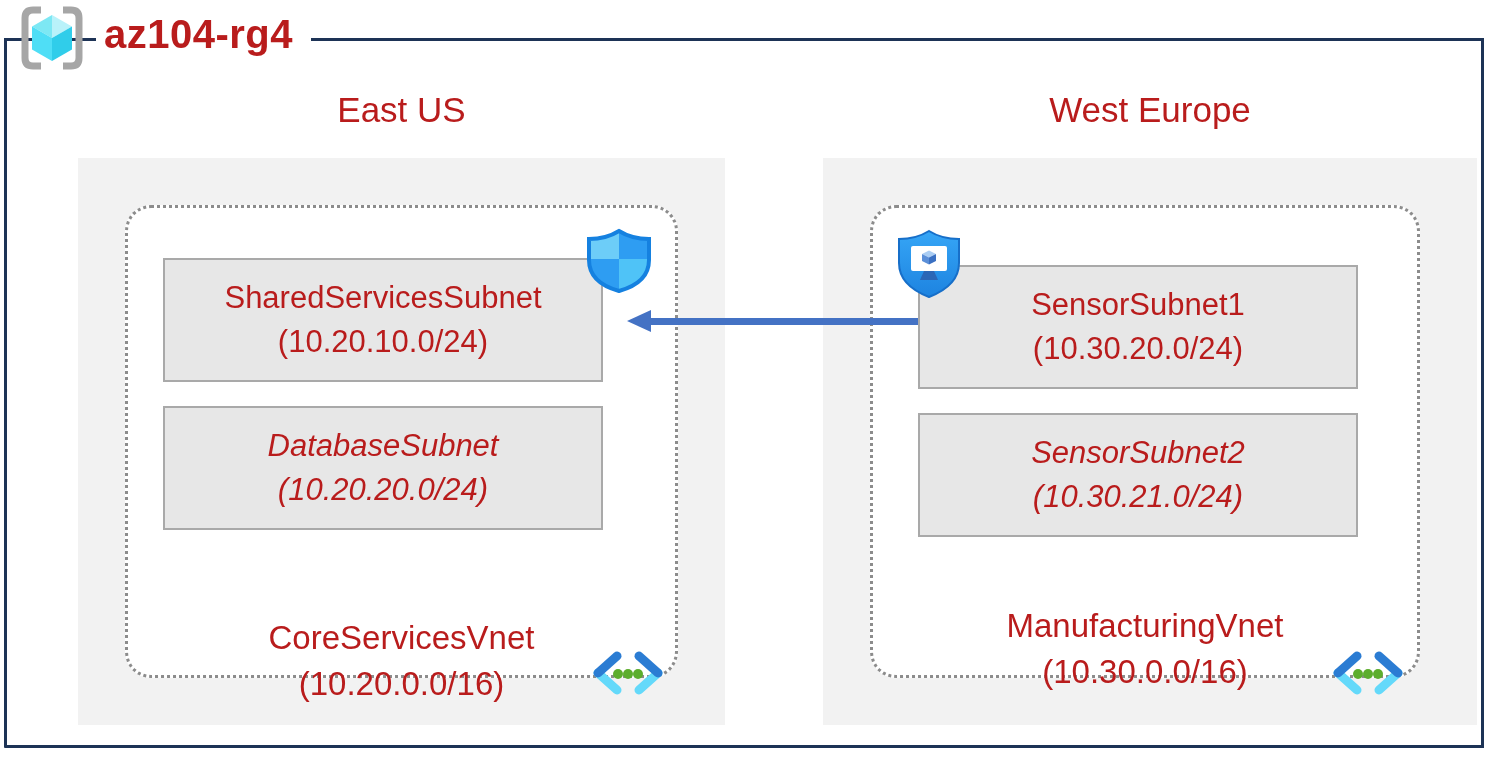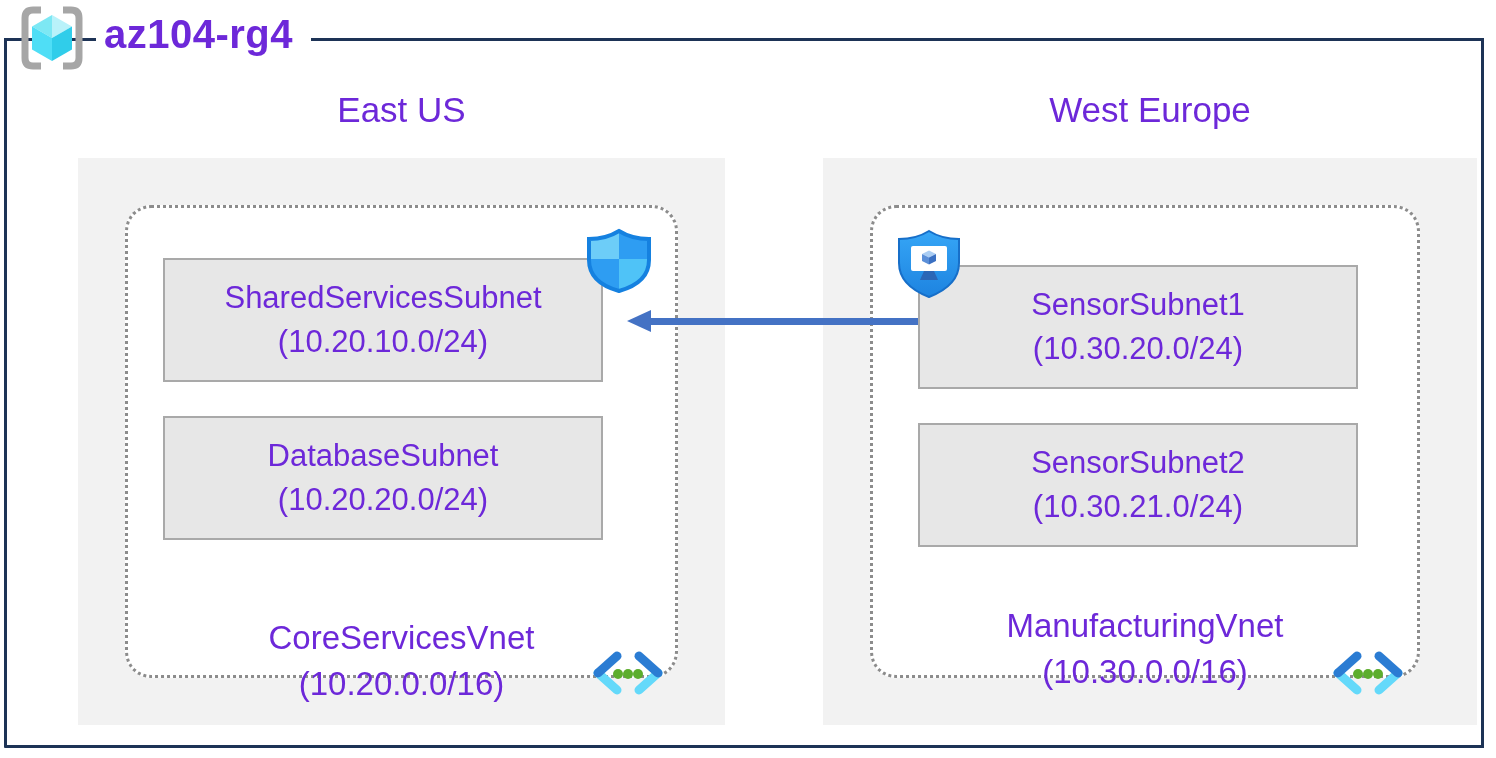--- a/index.html
+++ b/index.html
@@ -1,18 +1,18 @@
 <!DOCTYPE html>
 <html><head>
 <meta charset="utf-8">
 <style>
   html,body{margin:0;padding:0;background:#fff;}
   .diagram{
     position:relative;width:1496px;height:758px;background:#fff;
-    font-family:"Liberation Sans",sans-serif;color:#6d28d9;overflow:hidden;border-radius:24px;
+    font-family:"Liberation Sans",sans-serif;color:#b91c1c;overflow:hidden;border-radius:24px;
   }
   .outer-border{
     position:absolute;left:4px;top:38px;width:1480px;height:710px;
     border:3px solid #1d3356;box-sizing:border-box;
   }
   .rg-icon{position:absolute;left:14px;top:4px;width:76px;height:68px;z-index:3;}
   .rg-title{
     position:absolute;left:96px;top:8px;z-index:3;background:#fff;
     padding:4px 18px 4px 8px;font-size:40px;font-weight:bold;letter-spacing:0.5px;
   }
@@ -30,21 +30,21 @@
   .vnet-border.west{left:870px;width:550px;}
   .subnet{
     position:absolute;width:440px;height:124px;box-sizing:border-box;
     background:#e7e7e7;border:2px solid #a9a9a9;z-index:3;
     display:flex;flex-direction:column;align-items:center;justify-content:center;
     font-size:31px;line-height:44px;text-align:center;
   }
   .subnet.east{left:163px;}
   .subnet.west{left:918px;margin-top:7px;}
   .subnet.row1{top:258px;}
-  .subnet.row2{top:416px;}
+  .subnet.row2{top:406px;font-style:italic;}
   .vnet-label{
     position:absolute;top:567px;text-align:center;font-size:33px;line-height:46px;z-index:3;
   }
   .vnet-label.east{left:125px;width:553px;margin-top:48px;}
   .vnet-label.west{left:870px;width:550px;margin-top:36px;}
   .icon{position:absolute;z-index:6;}
   .shield-east{left:583px;top:228px;width:72px;height:66px;}
   .shield-west{left:893px;top:228px;width:72px;height:72px;}
   .vnet-icon{position:absolute;top:649px;width:76px;height:48px;z-index:4;}
   .vnet-icon.east{left:590px;}

